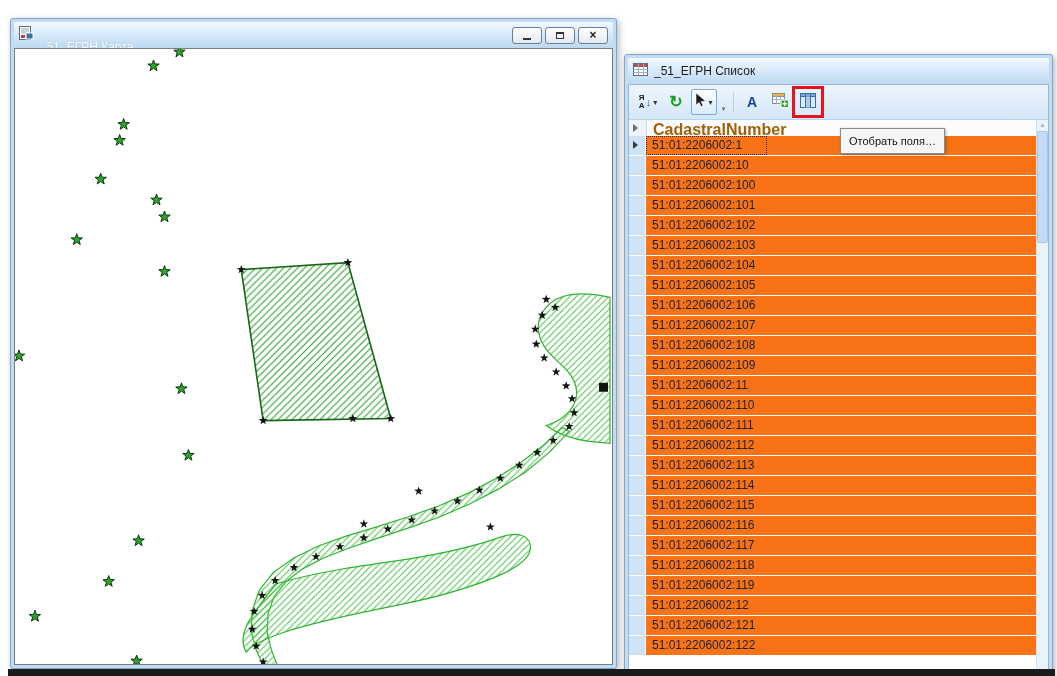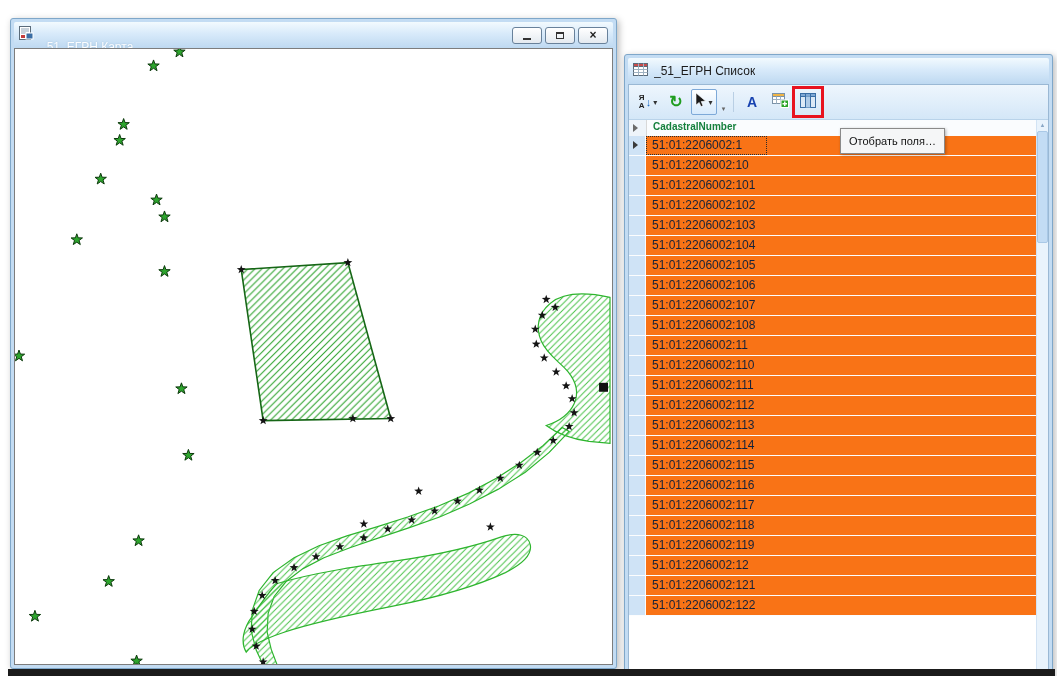--- a/index.html
+++ b/index.html
@@ -50,21 +50,21 @@
   .tb-sep{width:1px;height:20px;background:#b9cfe4;margin:0 3px;}
   .annotated{position:relative;}
   .annotation{position:absolute;inset:-4px;border:3px solid #e8131f;pointer-events:none;}
 
   
   .grid-wrap{flex:1;position:relative;overflow:hidden;background:#fff;}
   .g-header{height:16px;display:flex;border-bottom:1px solid #c4c4c4;background:#fafcfe;}
   .gutter-h{width:17px;flex:0 0 17px;border-right:1px solid #d8d8d8;background:#eef4fa;position:relative;}
   .gutter-h::after{content:"";position:absolute;left:4px;top:4px;
                    border-top:4px solid transparent;border-bottom:4px solid transparent;border-left:5px solid #6b6b6b;}
-  .h-label{font-weight:bold;font-size:10px;color:#15803d;padding:1px 0 0 6px;}
+  .h-label{font-weight:bold;font-size:16px;color:#a16207;padding:1px 0 0 6px;}
   .t-body{position:absolute;top:16px;left:0;right:0;bottom:0;overflow:hidden;}
   .t-row{height:20px;box-sizing:border-box;display:flex;background:#f97316;border-bottom:1px solid #fcfdfe;}
   .t-gutter{width:17px;flex:0 0 17px;background:#cfe3f6;border-right:1px solid #fcfdfe;box-sizing:border-box;position:relative;}
   .focused .t-gutter::after{content:"";position:absolute;left:4px;top:5px;
                    border-top:4px solid transparent;border-bottom:4px solid transparent;border-left:5px solid #3a3a3a;}
   .t-cell{width:121px;box-sizing:border-box;font-size:12px;color:#15223a;padding:2px 0 0 6px;white-space:nowrap;}
   .focused .t-cell{outline:1px dotted #2b2b2b;outline-offset:-1px;}
   .vscroll{position:absolute;top:0;right:0;bottom:0;width:11px;background:#e9f3fc;border-left:1px solid #d2e3f4;
            display:flex;flex-direction:column;align-items:center;}
   .vs-arrow{font-size:6px;color:#8aa7c6;line-height:10px;height:10px;}
@@ -259,20 +259,24 @@
           <div class="t-row focused">
             <div class="t-gutter"></div>
             <div class="t-cell">51:01:2206002:1</div>
           </div>
           <div class="t-row">
             <div class="t-gutter"></div>
             <div class="t-cell">51:01:2206002:10</div>
           </div>
           <div class="t-row">
             <div class="t-gutter"></div>
+            <div class="t-cell">51:01:2206002:100</div>
+          </div>
+          <div class="t-row">
+            <div class="t-gutter"></div>
             <div class="t-cell">51:01:2206002:101</div>
           </div>
           <div class="t-row">
             <div class="t-gutter"></div>
             <div class="t-cell">51:01:2206002:102</div>
           </div>
           <div class="t-row">
             <div class="t-gutter"></div>
             <div class="t-cell">51:01:2206002:103</div>
           </div>
@@ -288,20 +292,24 @@
             <div class="t-gutter"></div>
             <div class="t-cell">51:01:2206002:106</div>
           </div>
           <div class="t-row">
             <div class="t-gutter"></div>
             <div class="t-cell">51:01:2206002:107</div>
           </div>
           <div class="t-row">
             <div class="t-gutter"></div>
             <div class="t-cell">51:01:2206002:108</div>
+          </div>
+          <div class="t-row">
+            <div class="t-gutter"></div>
+            <div class="t-cell">51:01:2206002:109</div>
           </div>
           <div class="t-row">
             <div class="t-gutter"></div>
             <div class="t-cell">51:01:2206002:11</div>
           </div>
           <div class="t-row">
             <div class="t-gutter"></div>
             <div class="t-cell">51:01:2206002:110</div>
           </div>
           <div class="t-row">

